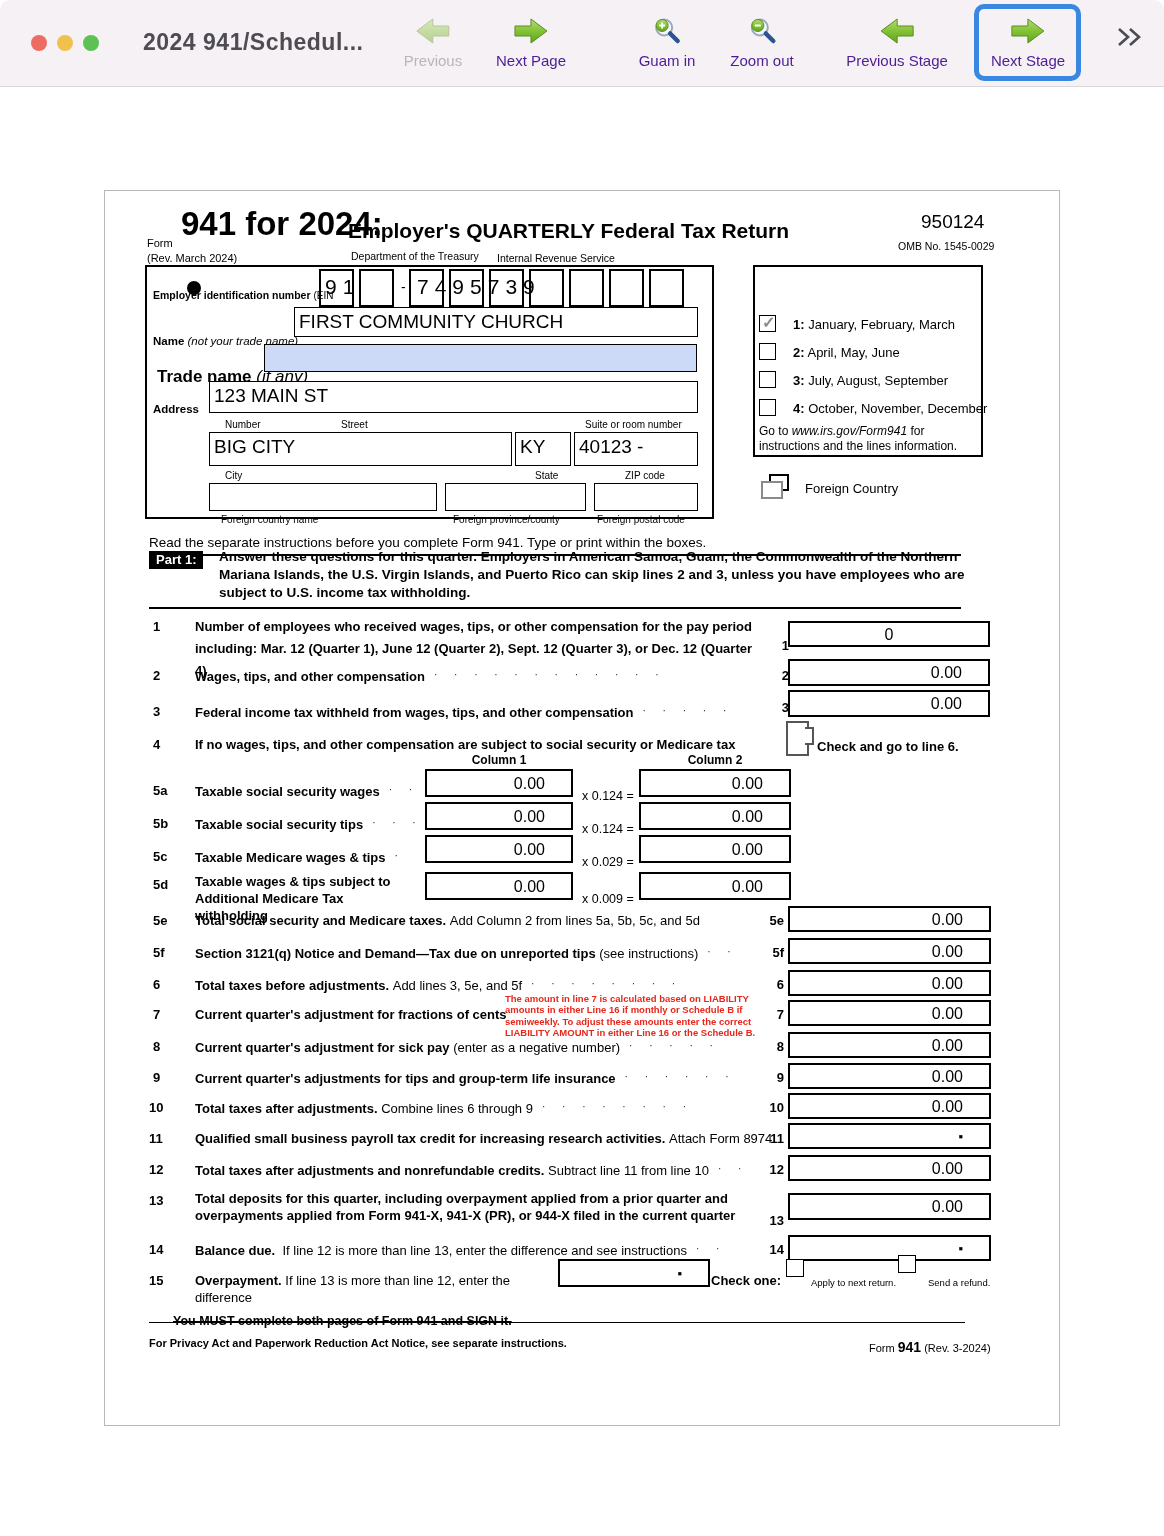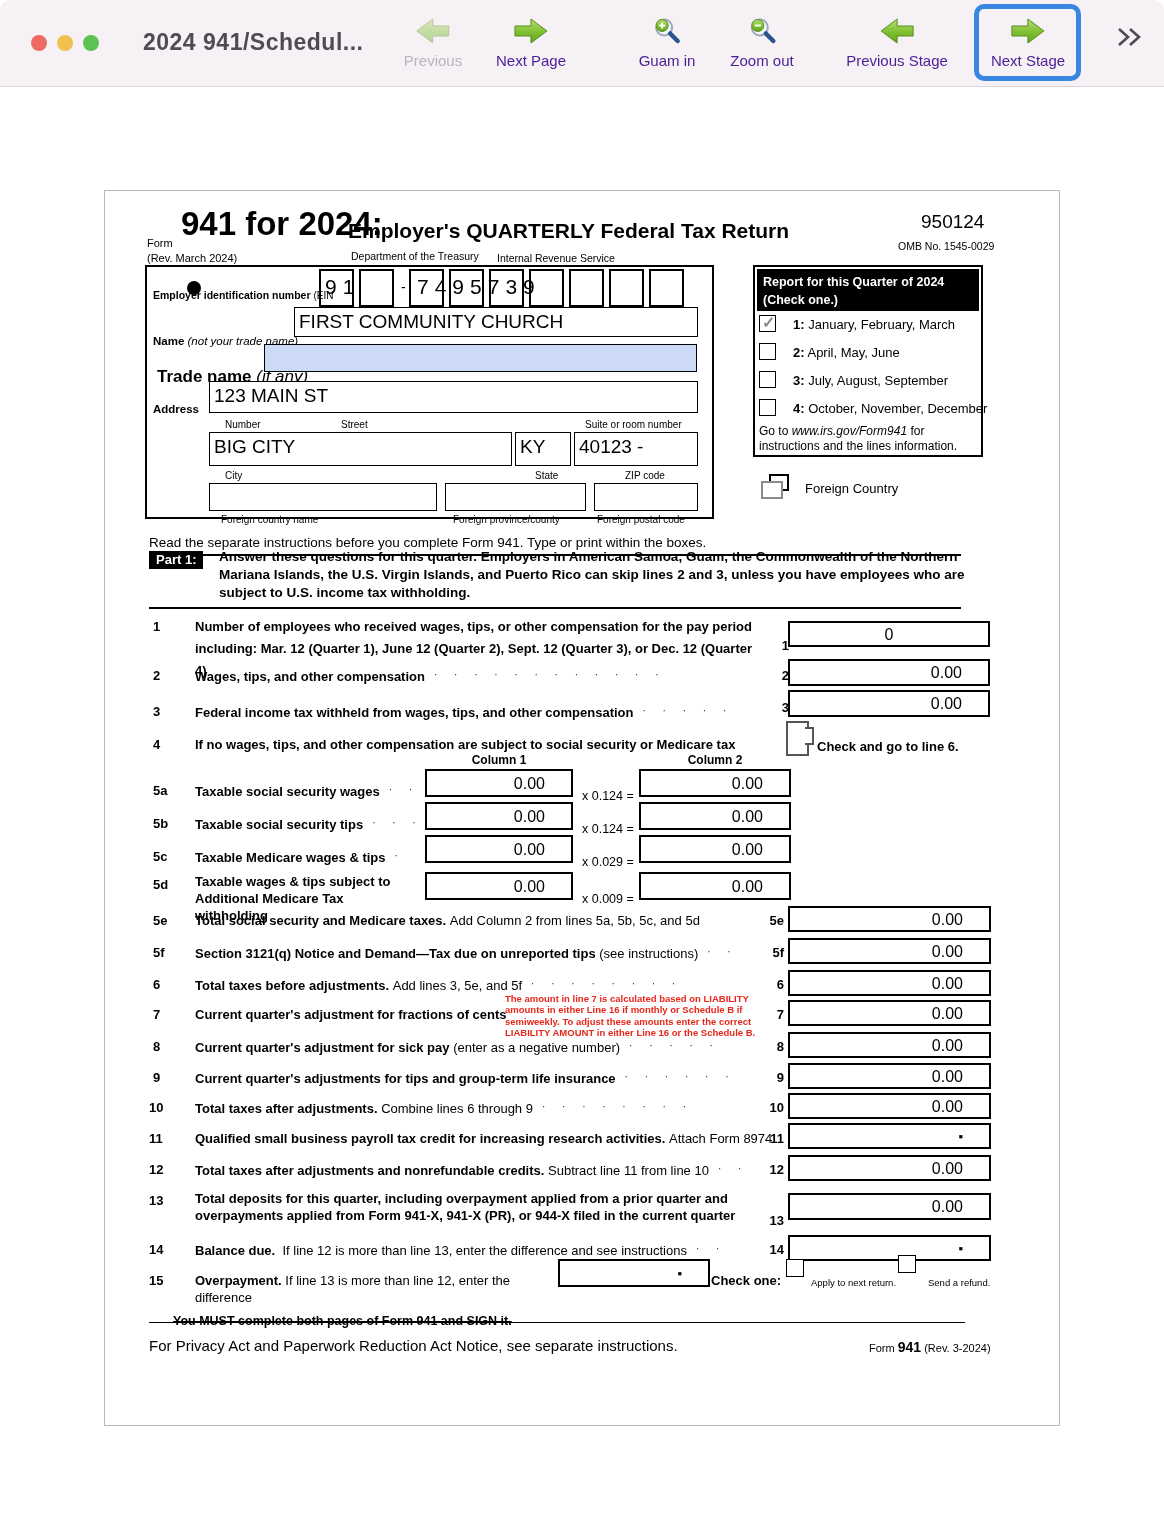--- a/index.html
+++ b/index.html
@@ -171,24 +171,20 @@
     <span class="sub" style="left:520px;top:279px">ZIP code</span>
 
     <div class="field" style="left:104px;top:292px;width:228px;height:28px"></div>
     <div class="field" style="left:340px;top:292px;width:141px;height:28px"></div>
     <div class="field" style="left:489px;top:292px;width:104px;height:28px"></div>
     <span class="sub" style="left:116px;top:323px">Foreign country name</span>
     <span class="sub" style="left:348px;top:323px">Foreign province/county</span>
     <span class="sub" style="left:492px;top:323px">Foreign postal code</span>
 
     <div class="bx" style="left:648px;top:74px;width:230px;height:192px"></div>
-    <div class="blackbar" style="left:652px;top:78px;width:222px;height:42px">
-      <div>Report for this Quarter of 2024</div>
-        <div>(Check one.)</div>
-    </div>
     <span class="cb" style="left:654px;top:124px;width:17px;height:17px">
         <span style="position:absolute;left:2px;top:-3px;color:#8a8a8a;font-size:16px;font-weight:bold">✓</span>
       </span>
     <span class="abs" style="left:688px;top:126px"><span class="qopt-num">1:</span> <span class="qopt-lab">January, February, March</span></span>
     <span class="cb" style="left:654px;top:152px;width:17px;height:17px"></span>
     <span class="abs" style="left:688px;top:154px"><span class="qopt-num">2:</span> <span class="qopt-lab">April, May, June</span></span>
     <span class="cb" style="left:654px;top:180px;width:17px;height:17px"></span>
     <span class="abs" style="left:688px;top:182px"><span class="qopt-num">3:</span> <span class="qopt-lab">July, August, September</span></span>
     <span class="cb" style="left:654px;top:208px;width:17px;height:17px"></span>
     <span class="abs" style="left:688px;top:210px"><span class="qopt-num">4:</span> <span class="qopt-lab">October, November, December</span></span>
@@ -315,17 +311,17 @@
     <div class="lbl" style="left:90px;top:1082px;width:370px"><span>Overpayment.</span> <span class="reg">If line 13 is more than line 12, enter the difference</span></div>
     <div class="amtbox" style="left:453px;top:1068px;width:152px;height:28px;font-size:13px;line-height:25px">▪</div>
     <span class="lbl" style="left:606px;top:1082px">Check one:</span>
     <span class="cb" style="left:681px;top:1068px;width:18px;height:18px"></span>
     <span class="abs" style="left:706px;top:1086px;font-size:9.5px">Apply to next return.</span>
     <span class="cb" style="left:793px;top:1064px;width:18px;height:18px"></span>
     <span class="abs" style="left:823px;top:1086px;font-size:9.5px">Send a refund.</span>
 
     <div class="abs" style="left:44px;top:1131px;width:816px;border-top:1.5px solid #000"></div>
     <span class="abs" style="left:68px;top:1123px;font-size:12.5px;font-weight:bold;text-decoration:line-through">You MUST complete both pages of Form 941 and SIGN it.</span>
-    <span class="abs" style="left:44px;top:1146px;font-size:15px;font-weight:normal">For Privacy Act and Paperwork Reduction Act Notice, see separate instructions.</span>
+    <span class="abs" style="left:44px;top:1146px;font-size:11px;font-weight:bold">For Privacy Act and Paperwork Reduction Act Notice, see separate instructions.</span>
     <span class="abs" style="left:764px;top:1148px;font-size:11px"><span>Form</span> <b style="font-size:14px">941</b> <span>(Rev. 3-2024)</span></span>
 
   </div>
 </div>
 
 </body></html>

